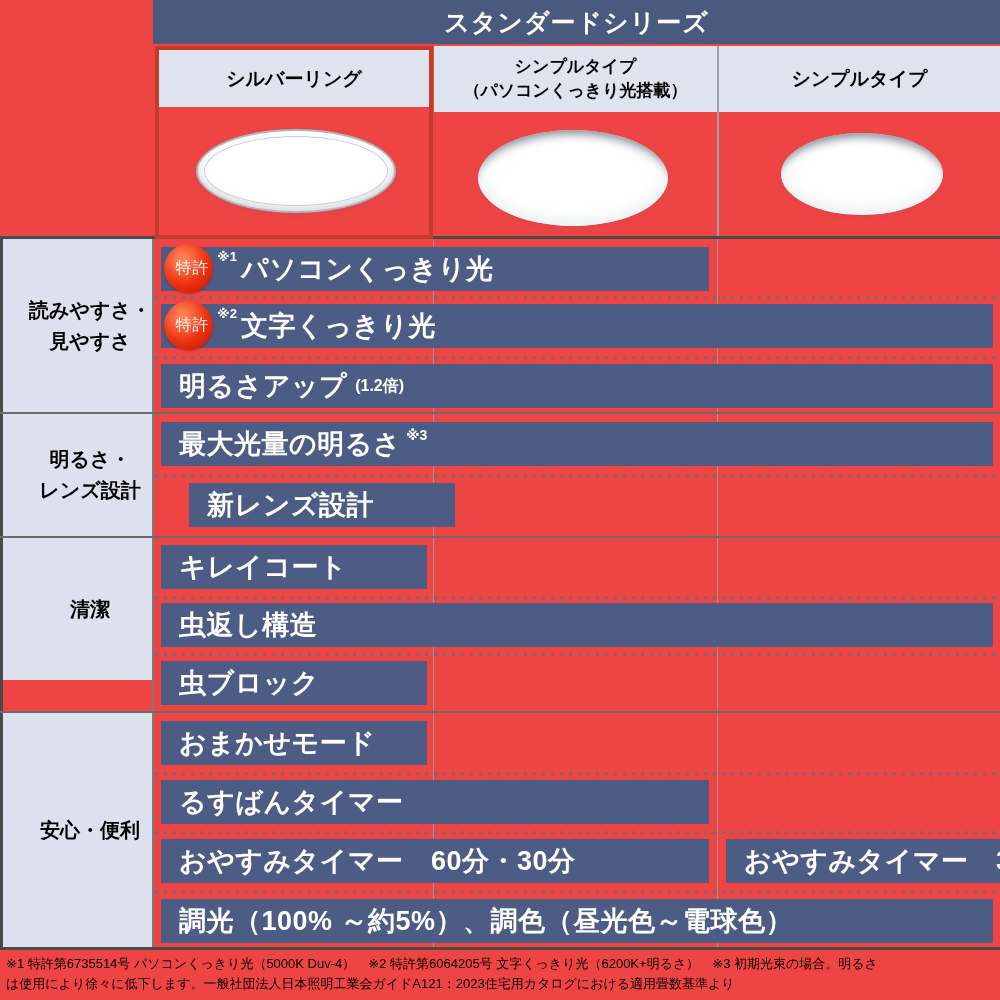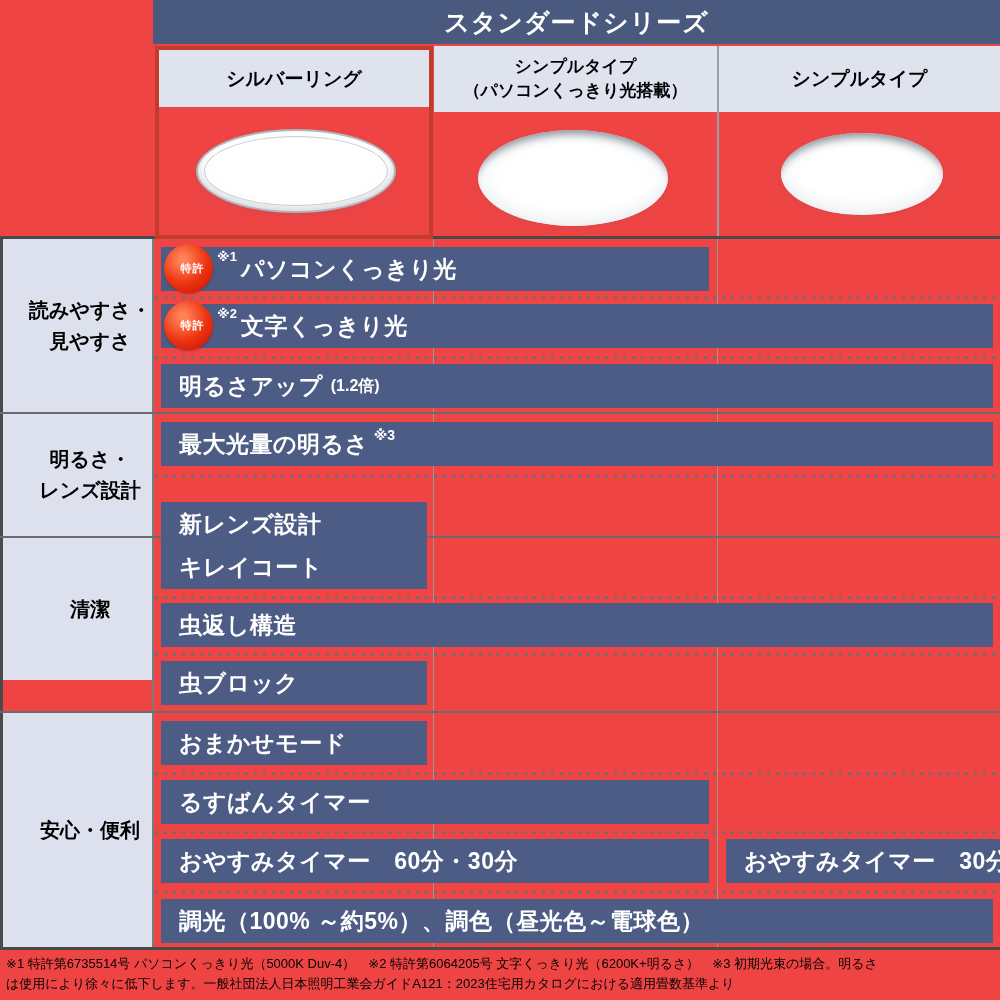--- a/index.html
+++ b/index.html
@@ -56,29 +56,29 @@
   .dotline{position:absolute;left:155px;width:842px;height:3px;z-index:1;
      background:repeating-linear-gradient(to right,#6f6f6f 0 3px,transparent 3px 9px);}
 
   
   .bar{position:absolute;left:161px;height:44px;background:#4d5c85;z-index:3;
        display:flex;align-items:center;padding-left:18px;box-sizing:border-box;}
   .bar.span1{width:266px;}
   .bar.span2{width:548px;}
   .bar.span3{width:832px;}
   .bar.has-badge{padding-left:80px;}
-  .bar-label{color:#ffffff;font-weight:bold;font-size:23px;letter-spacing:.5px;white-space:nowrap;}
+  .bar-label{color:#ffffff;font-weight:bold;font-size:27px;letter-spacing:.5px;white-space:nowrap;}
   .bar-suffix{color:#ffffff;font-weight:bold;font-size:16px;margin-left:8px;white-space:nowrap;text-align:right;}
   .bar-supnote{color:#ffffff;font-weight:bold;font-size:14px;margin-left:5px;
                align-self:flex-start;margin-top:5px;}
   .patent-badge{position:absolute;left:3px;top:-3px;width:49px;height:49px;border-radius:50%;
      background:radial-gradient(circle at 38% 32%,#ff8257 8%,#ee3512 52%,#c00d00 100%);
      display:flex;align-items:center;justify-content:center;z-index:4;
      box-shadow:0 1px 2px rgba(0,0,0,.25);}
-  .patent-badge span{color:#fff;font-weight:bold;font-size:11px;letter-spacing:1px;margin-left:8px;}
+  .patent-badge span{color:#fff;font-weight:normal;font-size:16px;letter-spacing:1px;margin-left:8px;}
   .badge-note{position:absolute;left:56px;top:2px;color:#fff;font-size:13px;font-weight:bold;}
 
   
   .footnotes{position:absolute;left:6px;top:954px;width:990px;color:#000;
              font-size:13px;line-height:1.55;}
 </style>
 </head>
 <body>
 
 <div id="app">
@@ -158,21 +158,21 @@
   </div>
   <div class="bar span3" style="top:364px;">
     <span class="bar-label">明るさアップ</span>
     <span class="bar-suffix">(1.2倍)</span>
   </div>
 
   <div class="bar span3" style="top:422px;">
     <span class="bar-label">最大光量の明るさ</span>
     <span class="bar-supnote">※3</span>
   </div>
-  <div class="bar span1" style="top:502px;">
+  <div class="bar span1" style="top:483px;margin-left:28px;">
     <span class="bar-label">新レンズ設計</span>
   </div>
 
   <div class="bar span1" style="top:545px;">
     <span class="bar-label">キレイコート</span>
   </div>
   <div class="bar span3" style="top:603px;">
     <span class="bar-label">虫返し構造</span>
   </div>
   <div class="bar span1" style="top:661px;">

